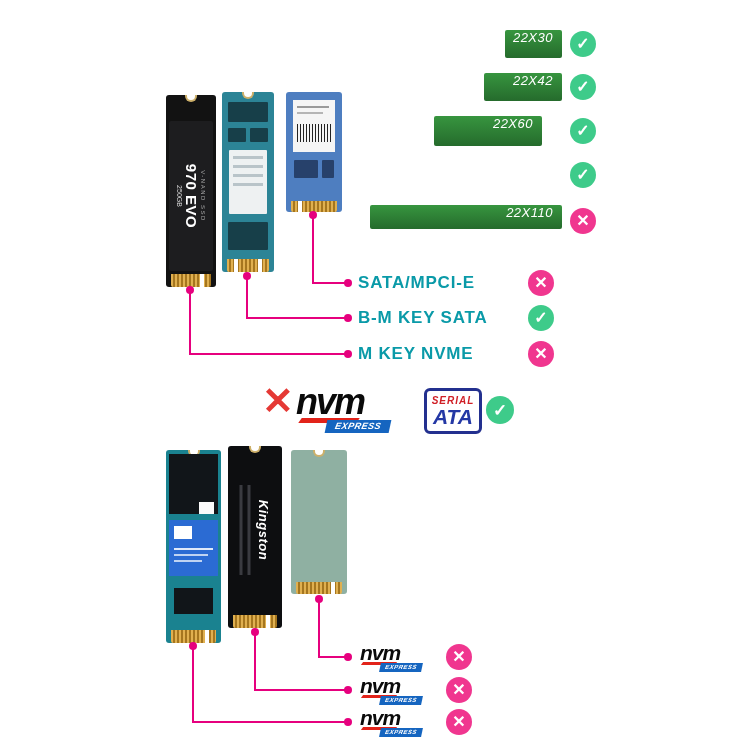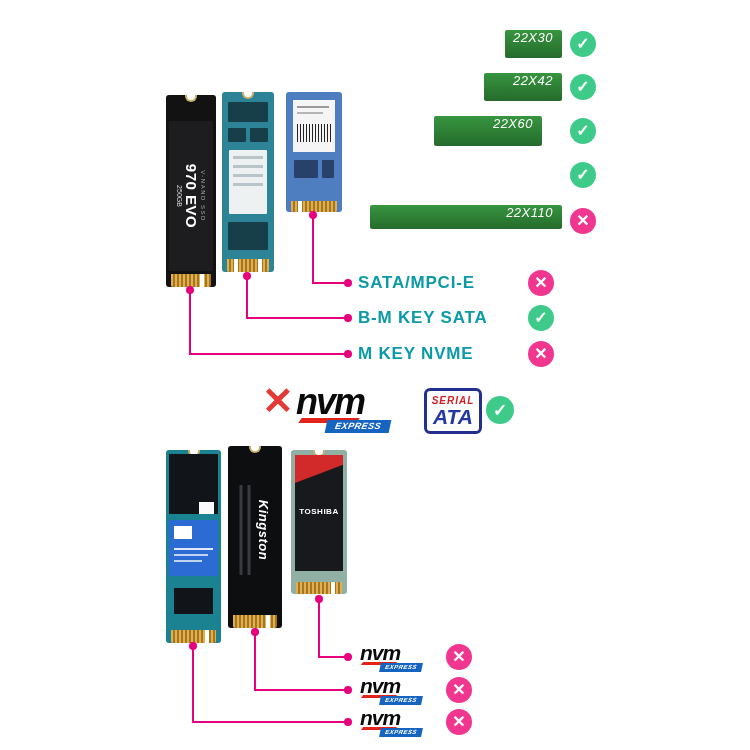--- a/index.html
+++ b/index.html
@@ -293,24 +293,20 @@
       <div class="kin-ln"></div>
       <div class="kin-ln"></div>
     </div>
     <div class="gold">
         <div class="notch-m"></div>
       </div>
   </div>
 
   <div class="ssd" id="ssd-tos">
     <div class="hole"></div>
-    <div class="lab">
-      <div class="red"></div>
-      <div class="brand">TOSHIBA</div>
-    </div>
     <div class="gold">
         <div class="notch-m"></div>
       </div>
   </div>
 
   <div class="pdot" id="b1a"></div>
   <div class="vline" id="b1v"></div>
   <div class="hline" id="b1h"></div>
   <div class="pdot" id="b1b"></div>
   <div class="pdot" id="b2a"></div>

